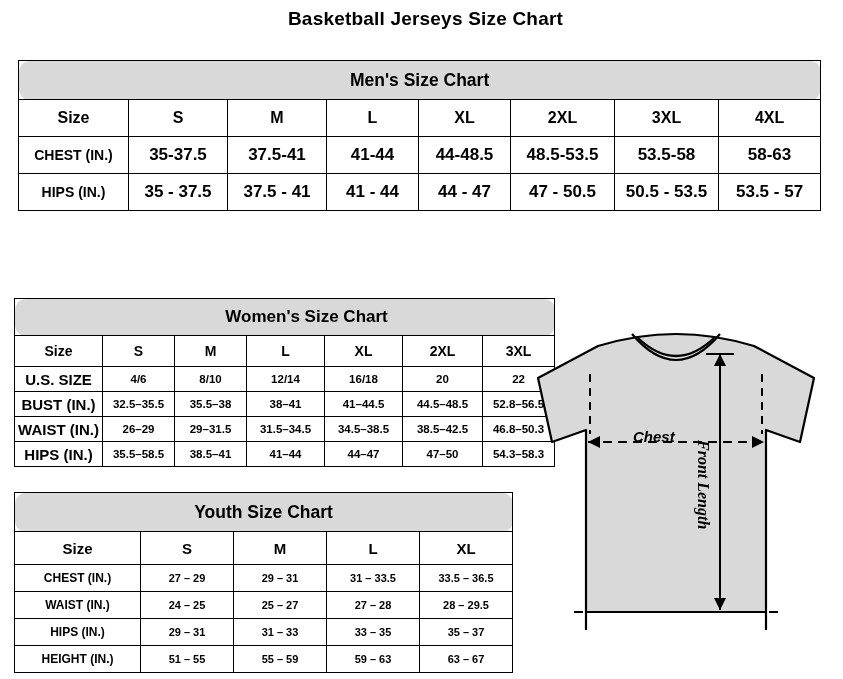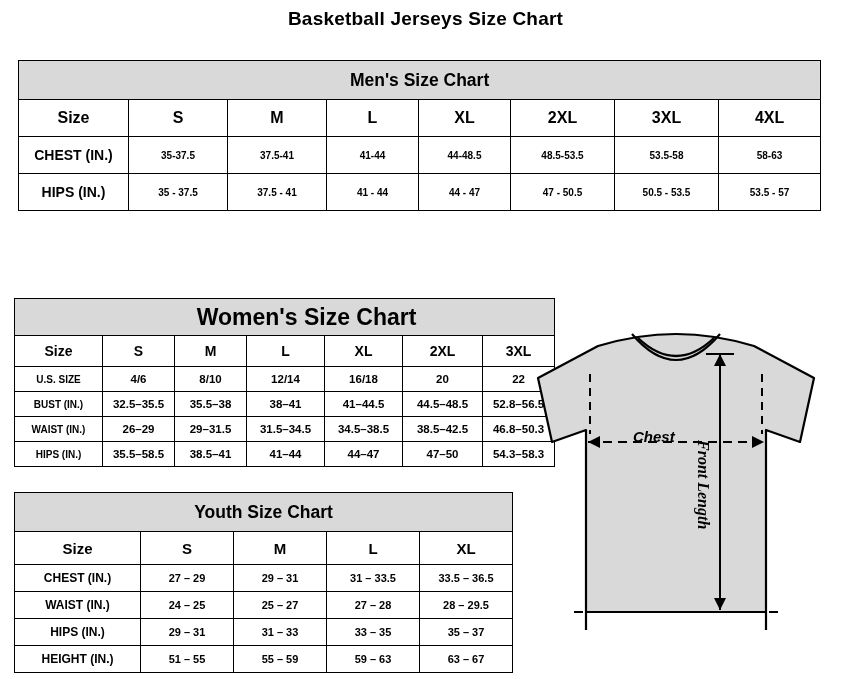--- a/index.html
+++ b/index.html
@@ -34,20 +34,21 @@
     vertical-align: middle;
     font-weight: bold;
     background: #ffffff;
     padding: 0;
   }
   .caption-cell {
     background: #d9d9d9 !important;
     font-size: 17px;
     font-weight: bold;
     height: 36px;
+    border-radius: 11px;
   }
   .hdr-cell {
     background: #ffffff;
     font-size: 15px;
     font-weight: bold;
     height: 34px;
     margin-left: 40px;
   }
   .rowlabel {
     font-size: 13px;
@@ -55,36 +56,36 @@
     text-align: center;
   }
 
   
   #mens-table {
     position: absolute;
     left: 18px;
     top: 60px;
     width: 802px;
   }
-  #mens-table td { height: 36px; font-size: 10px; }
+  #mens-table td { height: 36px; font-size: 17px; }
   #mens-table .caption-cell { height: 38px; font-size: 17.5px; }
   #mens-table .hdr-cell { font-size: 16px; height: 36px; }
   #mens-table .rowlabel { font-size: 14px; }
 
   
   #womens-table {
     position: absolute;
     left: 14px;
     top: 298px;
     width: 540px;
   }
   #womens-table td { height: 24px; font-size: 11.5px; }
-  #womens-table .caption-cell { height: 36px; font-size: 23px; padding-left: 44px; }
+  #womens-table .caption-cell { height: 36px; font-size: 17px; padding-left: 44px; }
   #womens-table .hdr-cell { height: 30px; font-size: 14px; }
-  #womens-table .rowlabel { font-size: 10px; }
+  #womens-table .rowlabel { font-size: 15px; }
 
   
   #youth-table {
     position: absolute;
     left: 14px;
     top: 492px;
     width: 498px;
   }
   #youth-table td { height: 26px; font-size: 11px; }
   #youth-table .caption-cell { height: 38px; font-size: 17.5px; }

